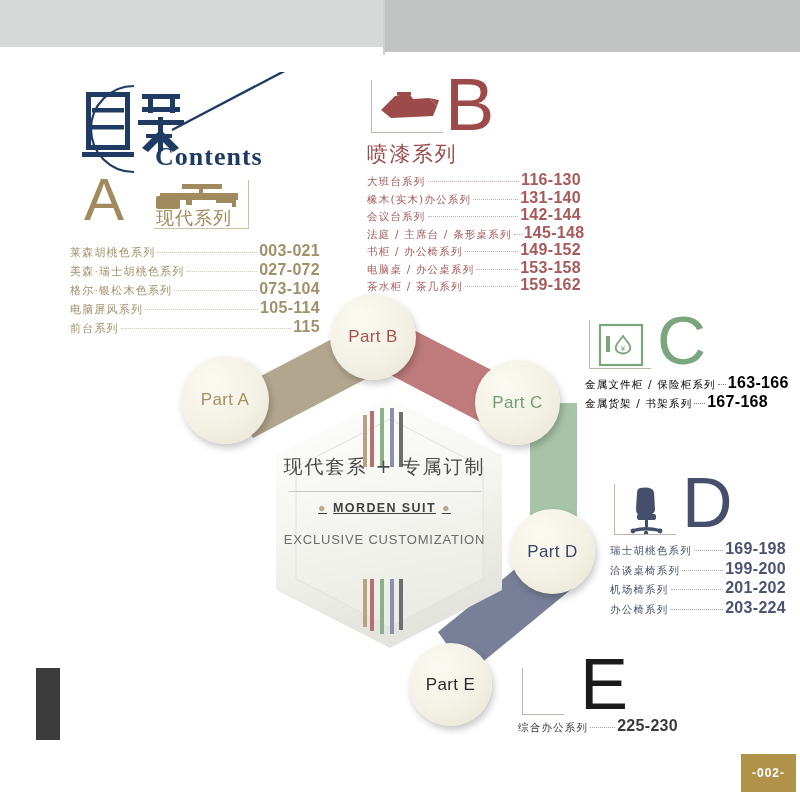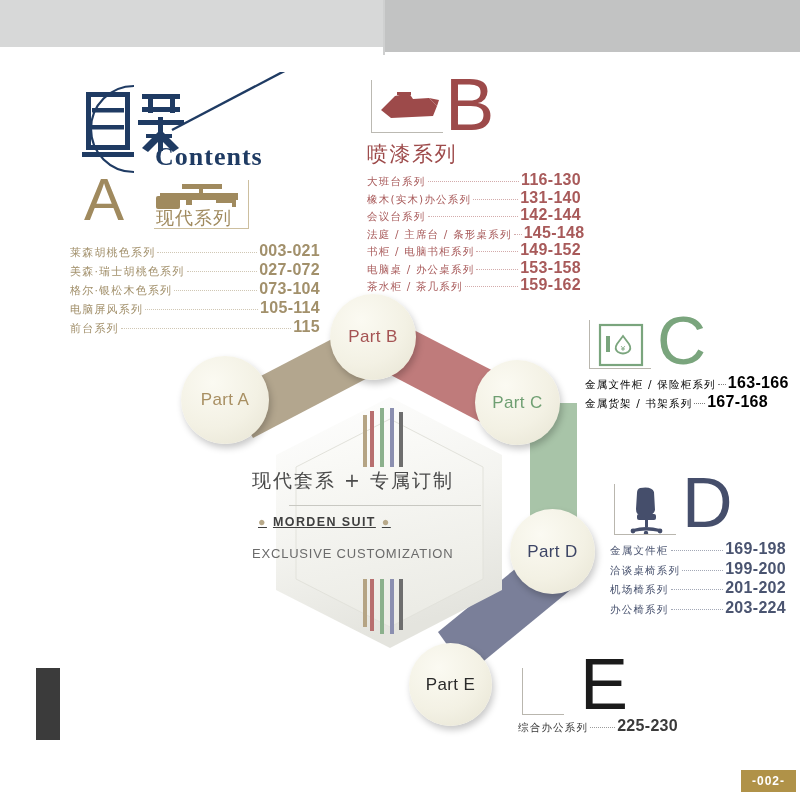--- a/index.html
+++ b/index.html
@@ -136,21 +136,21 @@
   #nodeA span{color:#a88f62;}
   #nodeB{left:330px;top:294px;width:86px;height:86px;}
   #nodeB span{color:#a55353;}
   #nodeC{left:475px;top:360px;width:85px;height:85px;}
   #nodeC span{color:#6f9f72;}
   #nodeD{left:510px;top:509px;width:85px;height:85px;}
   #nodeD span{color:#3d4565;}
   #nodeE{left:409px;top:643px;width:83px;height:83px;}
   #nodeE span{color:#2a2a2a;}
 
-  .hexlabel{position:absolute;left:252px;top:468px;width:265px;text-align:left;}
+  .hexlabel{position:absolute;left:252px;top:454px;width:265px;text-align:center;}
   .hex-cn{
     font-size:19px;color:#4a4a4a;letter-spacing:2px;
     font-family:"DejaVu Sans",sans-serif;
   }
   .hex-rule{width:192px;height:1px;background:#c8c8c2;margin:11px auto 9px;}
   .hex-en1{
     font-size:12.5px;font-weight:700;color:#3f3f3f;letter-spacing:1.4px;text-decoration:underline;
   }
   .hex-en1 .dot{color:#b8a98a;font-weight:700;padding:0 6px;}
   .hex-en2{
@@ -165,21 +165,21 @@
     font-size:21px;line-height:29px;color:#1d1d1d;letter-spacing:.6px;
     font-family:"Liberation Sans",sans-serif;white-space:nowrap;
   }
   .enjoy-lines .l2{padding-left:32px;}
 
   
   .pagenum{
     position:absolute;right:4px;bottom:6px;
     background:#b09248;color:#fff;
     font-size:12px;font-weight:700;letter-spacing:1px;
-    padding:4px 11px;font-family:"Liberation Sans",sans-serif;
+    padding:12px 11px;font-family:"Liberation Sans",sans-serif;
   }
 </style>
 </head>
 <body>
 
 <div class="page">
 
   <div class="band-left"></div>
   <div class="band-right"></div>
   <div class="band-seam"></div>
@@ -294,21 +294,21 @@
           <span class="t">会议台系列</span>
           <span class="dots"></span>
           <span class="pg">142-144</span>
         </li>
       <li>
           <span class="t">法庭 / 主席台 / 条形桌系列</span>
           <span class="dots"></span>
           <span class="pg">145-148</span>
         </li>
       <li>
-          <span class="t">书柜 / 电脑书柜系列</span>
+          <span class="t">书柜 / 办公椅系列</span>
           <span class="dots"></span>
           <span class="pg">149-152</span>
         </li>
       <li>
           <span class="t">电脑桌 / 办公桌系列</span>
           <span class="dots"></span>
           <span class="pg">153-158</span>
         </li>
       <li>
           <span class="t">茶水柜 / 茶几系列</span>
@@ -362,21 +362,21 @@
             <circle cx="5" cy="45" r="2.4"></circle>
             <circle cx="32" cy="45" r="2.4"></circle>
             <circle cx="18" cy="47" r="2.2"></circle>
           </g>
         </svg>
       </div>
       <div class="letterD">D</div>
     </div>
     <ul class="toc">
       <li>
-          <span class="t">金属文件柜</span>
+          <span class="t">瑞士胡桃色系列</span>
           <span class="dots"></span>
           <span class="pg">169-198</span>
         </li>
       <li>
           <span class="t">洽谈桌椅系列</span>
           <span class="dots"></span>
           <span class="pg">199-200</span>
         </li>
       <li>
           <span class="t">机场椅系列</span>

